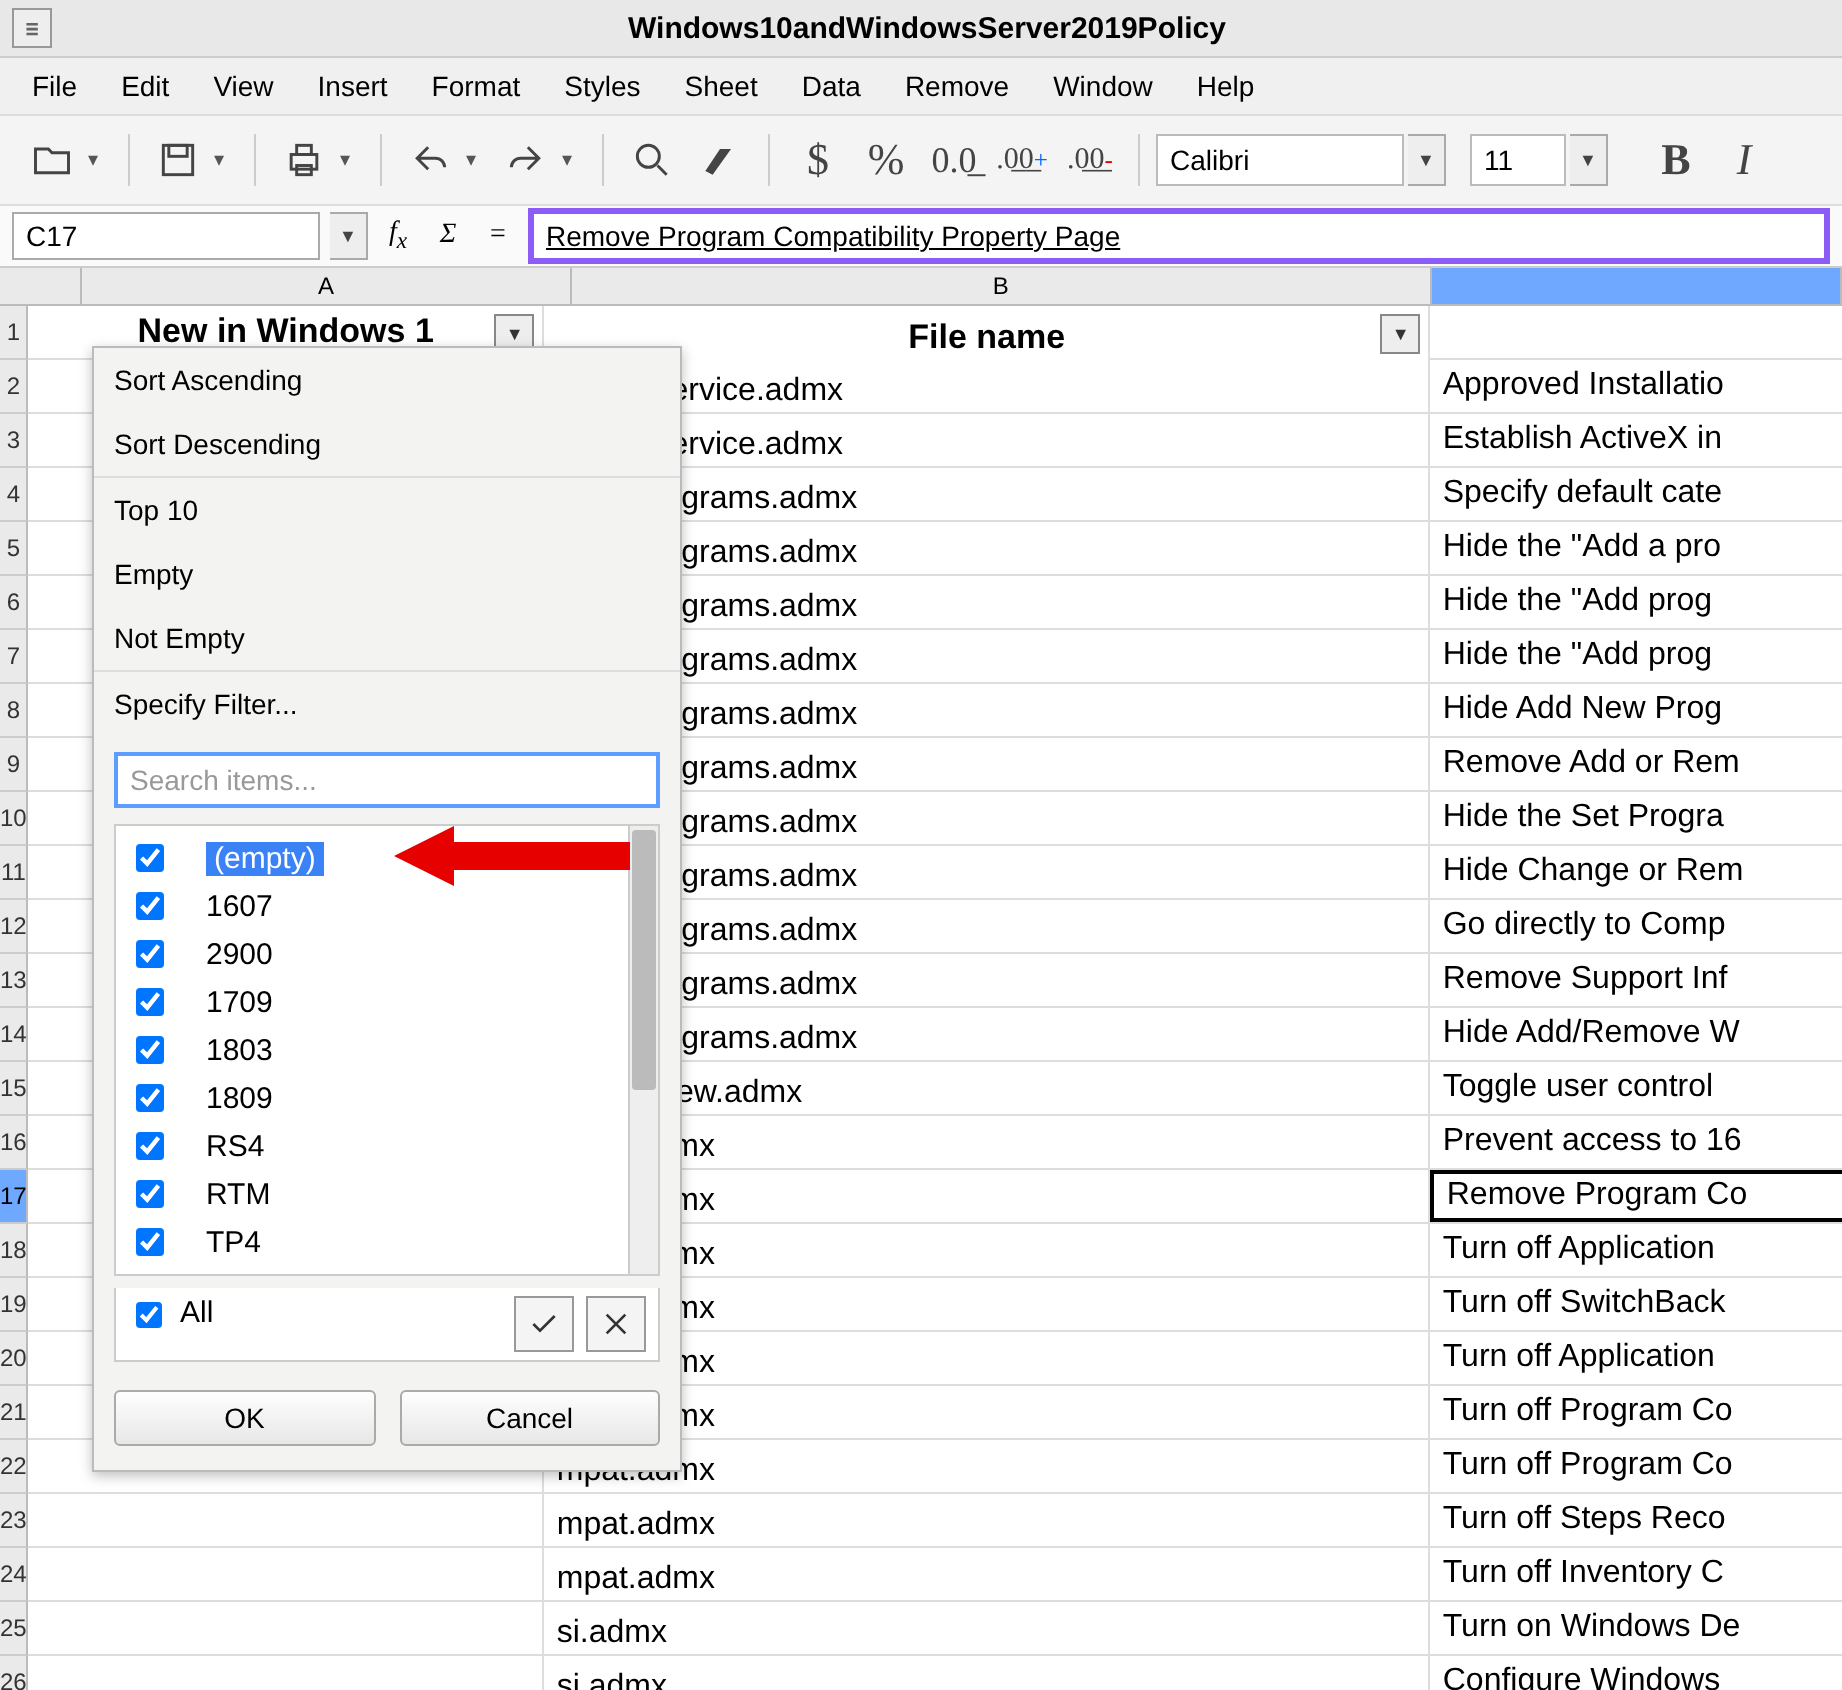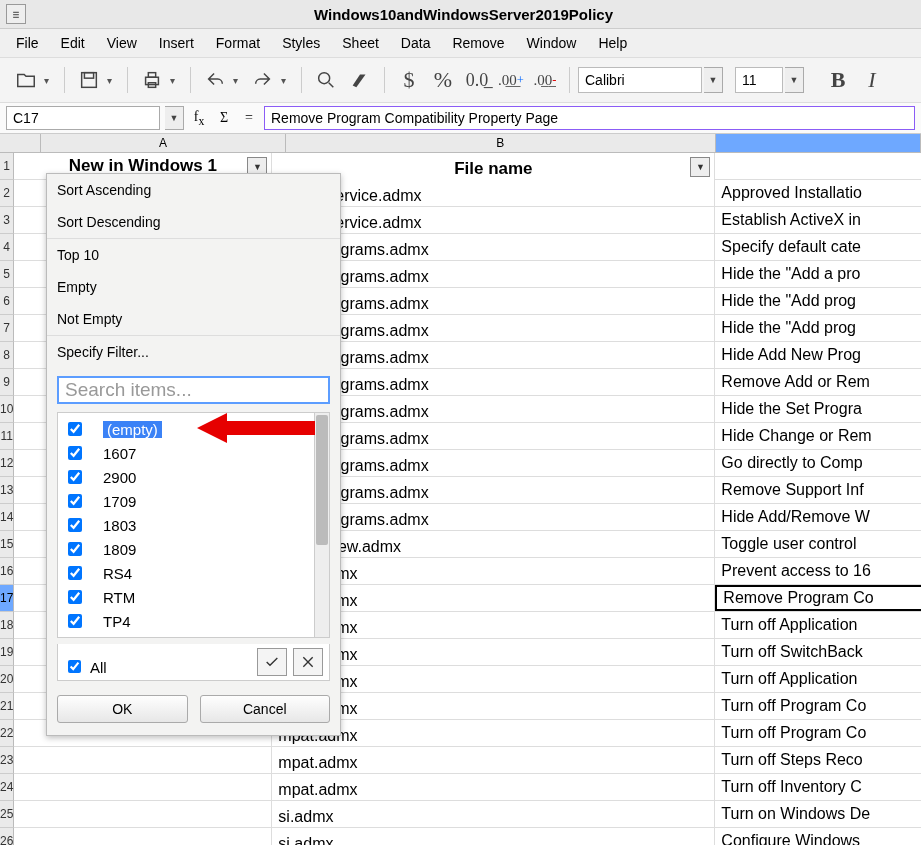--- a/index.html
+++ b/index.html
@@ -68,22 +68,22 @@
   .fxrow {
     background:#fafafa;
     height:30px;
     display:flex; align-items:center;
     padding:0 6px;
     gap:5px;
     border-bottom:1px solid #ccc;
     font-size:14px;
   }
   .cellref { border:1px solid #aaa; background:#fff; width:140px; height:22px; display:flex; align-items:center; padding:0 6px;}
-  .fxicon { width:20px; text-align:center; font-family: "Times New Roman", serif; }
-  .fxinput { flex:1; border:1px solid #8b5cf6; background:#fff; height:22px; display:flex; align-items:center; padding:0 6px; }
+  .fxicon { width:20px; text-align:center; font-family: "Times New Roman", serif; font-style:italic;}
+  .fxinput { flex:1; border:3px solid #8b5cf6; background:#fff; height:22px; display:flex; align-items:center; padding:0 6px;text-decoration:underline; }
   .colheaders {
     display:flex;
     background:#eaeaea;
     border-bottom:1px solid #bbb;
     font-size:12px;
   }
   .rowhead-spacer { width:40px; border-right:1px solid #bbb; }
   .colhead { text-align:center; border-right:1px solid #bbb; padding:2px 0; }
   .colA { width:245px; }
   .colB { width:430px; }
@@ -123,36 +123,36 @@
     box-shadow:0 2px 6px rgba(0,0,0,0.25);
     z-index:50;
     font-size:14px;
   }
   .af-item {
     padding:8px 10px;
   }
   .af-divider { height:1px; background:#ddd; margin:0; }
   .af-search {
     margin:8px 10px; border:2px solid #5c9dff; background:#fff; height:24px; display:flex; align-items:center;
-    padding:0 6px; color:#999; font-size:19px;
+    padding:0 6px; color:#999; font-size:14px;
   }
   .af-listwrap {
     margin:6px 10px; border:1px solid #ccc; background:#fff;
     position:relative;
     padding:4px 2px;
   }
   .af-list { max-height:220px; overflow:hidden; }
   .af-row { display:flex; align-items:center; gap:18px; padding:2px 4px; font-size:15px; }
   .af-row input { width:14px; height:14px; }
   .af-row .sel { background:#3b82f6; color:#fff; padding:0 4px; }
   .af-scroll { position:absolute; right:0; top:0; bottom:0; width:14px; background:#eee; border-left:1px solid #ccc;}
   .af-scroll .thumb { position:absolute; left:1px; right:1px; top:2px; height:130px; background:#bbb; border-radius:2px;}
   .af-allrow {
     margin:0 10px 6px 10px; border:1px solid #ccc; border-top:0; background:#fff;
-    display:flex; align-items:flex-end; padding:4px 6px; gap:6px; font-size:15px;
+    display:flex; align-items:flex-start; padding:4px 6px; gap:6px; font-size:15px;
   }
   .af-allrow .spacer { flex:1; }
   .af-iconbtn { width:28px; height:26px; border:1px solid #999; background:#f4f4f4; display:flex; align-items:center; justify-content:center;}
   .af-iconbtn svg { width:16px; height:16px; stroke:#333; fill:none; stroke-width:2;}
   .af-btns { display:flex; gap:12px; padding:8px 10px 12px 10px; }
   .af-btns button {
     flex:1; height:28px; border:1px solid #aaa;
     background:linear-gradient(#fefefe,#e7e7e7);
     border-radius:3px; font-size:14px;
   }

